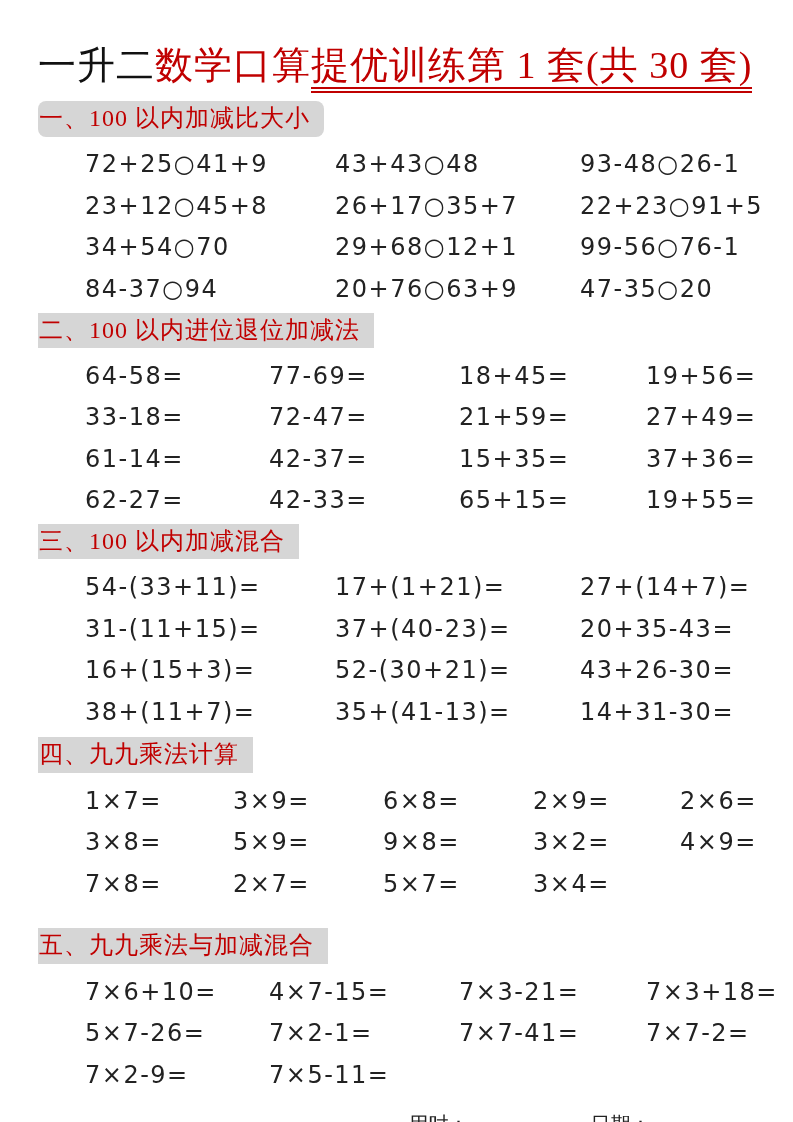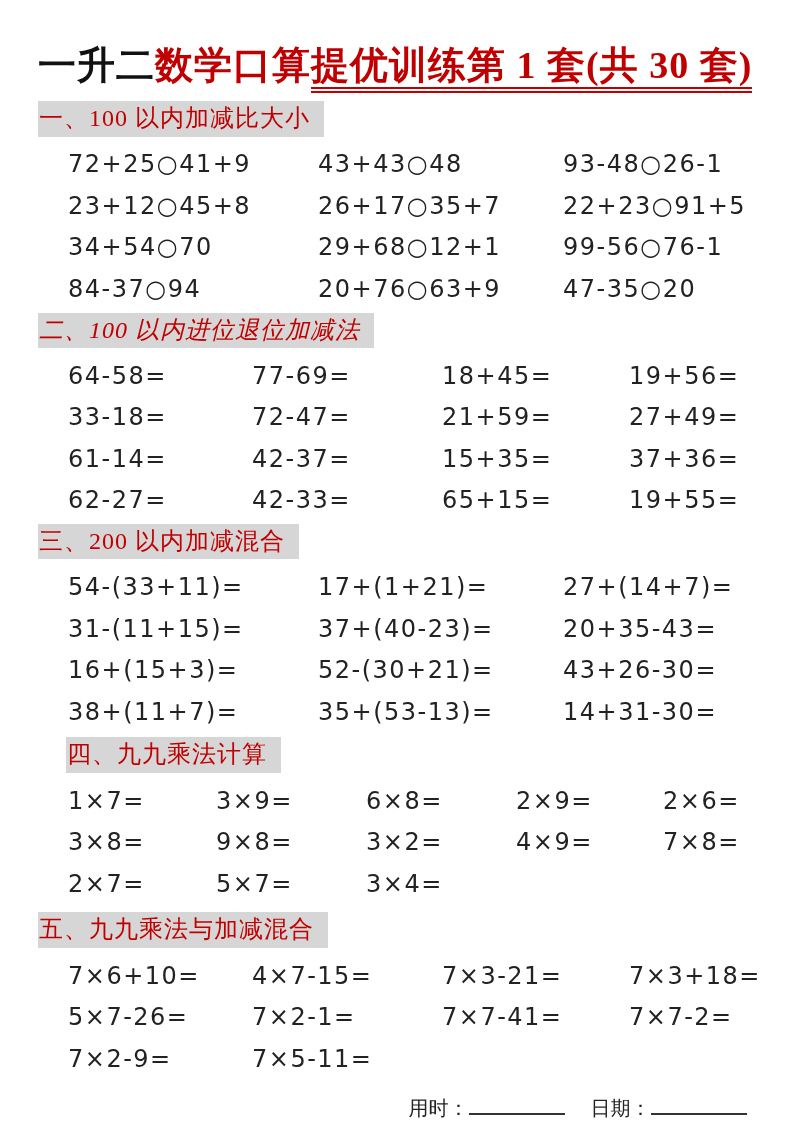--- a/index.html
+++ b/index.html
@@ -11,21 +11,21 @@
     box-sizing: border-box;
     padding: 40px 38px 0 38px;
     font-family: "Liberation Sans", sans-serif;
     color: #1f1f1f;
     overflow: hidden;
   }
   
   .title {
     margin: 0;
     font-size: 38px;
-    font-weight: bold;
+    font-weight: normal;
     letter-spacing: 1px;
     line-height: 1.35;
     white-space: nowrap;
     font-family: "Liberation Serif", serif;
   }
   .t-black { color: #111111; }
   .t-red   { color: #c00000; }
   .t-underline {
     border-bottom: 6px double #c00000;
     padding-bottom: 1px;
@@ -36,29 +36,29 @@
     font-size: 24px;
     color: #c00000;
     background: #d6d6d6;
     letter-spacing: 1px;
     padding: 4px 14px 5px 1px;
     line-height: 1.1;
     font-family: "Liberation Serif", serif;
     font-weight: normal;
   }
   section { display: block; }
-  .s1 .heading { margin-top: 10px; }
-  .s2 .heading { margin-top: 3px; font-style: italic; }
+  .s1 .heading { margin-top: 10px; border-radius: 8px; }
+  .s2 .heading { margin-top: 3px; }
   .s3 .heading { margin-top: 3px; }
-  .s4 .heading { margin-top: 5px; margin-left: 28px; }
-  .s5 .heading { margin-top: 8px; }
+  .s4 .heading { margin-top: 5px; }
+  .s5 .heading { margin-top: 24px; }
   
   .grid {
     display: grid;
-    margin-left: 30px;
+    margin-left: 47px;
     margin-top: 7px;
     width: 670px;
   }
   .g3 { grid-template-columns: 250px 245px 1fr; }
   .g4 { grid-template-columns: 184px 190px 187px 1fr; }
   .g5 { grid-template-columns: 148px 150px 150px 147px 1fr; }
   .cell {
     height: 41.5px;
     display: flex;
     align-items: center;
@@ -129,46 +129,47 @@
       <div class="cell">15+35=</div>
       <div class="cell">37+36=</div>
       <div class="cell">62-27=</div>
       <div class="cell">42-33=</div>
       <div class="cell">65+15=</div>
       <div class="cell">19+55=</div>
     </div>
   </section>
 
   <section class="s3">
-    <div class="heading">三、200 以内加减混合</div>
+    <div class="heading">三、100 以内加减混合</div>
     <div class="grid g3">
       <div class="cell">54-(33+11)=</div>
       <div class="cell">17+(1+21)=</div>
       <div class="cell">27+(14+7)=</div>
       <div class="cell">31-(11+15)=</div>
       <div class="cell">37+(40-23)=</div>
       <div class="cell">20+35-43=</div>
       <div class="cell">16+(15+3)=</div>
       <div class="cell">52-(30+21)=</div>
       <div class="cell">43+26-30=</div>
       <div class="cell">38+(11+7)=</div>
-      <div class="cell">35+(53-13)=</div>
+      <div class="cell">35+(41-13)=</div>
       <div class="cell">14+31-30=</div>
     </div>
   </section>
 
   <section class="s4">
     <div class="heading">四、九九乘法计算</div>
     <div class="grid g5">
       <div class="cell">1×7=</div>
       <div class="cell">3×9=</div>
       <div class="cell">6×8=</div>
       <div class="cell">2×9=</div>
       <div class="cell">2×6=</div>
       <div class="cell">3×8=</div>
+      <div class="cell">5×9=</div>
       <div class="cell">9×8=</div>
       <div class="cell">3×2=</div>
       <div class="cell">4×9=</div>
       <div class="cell">7×8=</div>
       <div class="cell">2×7=</div>
       <div class="cell">5×7=</div>
       <div class="cell">3×4=</div>
     </div>
   </section>
 

